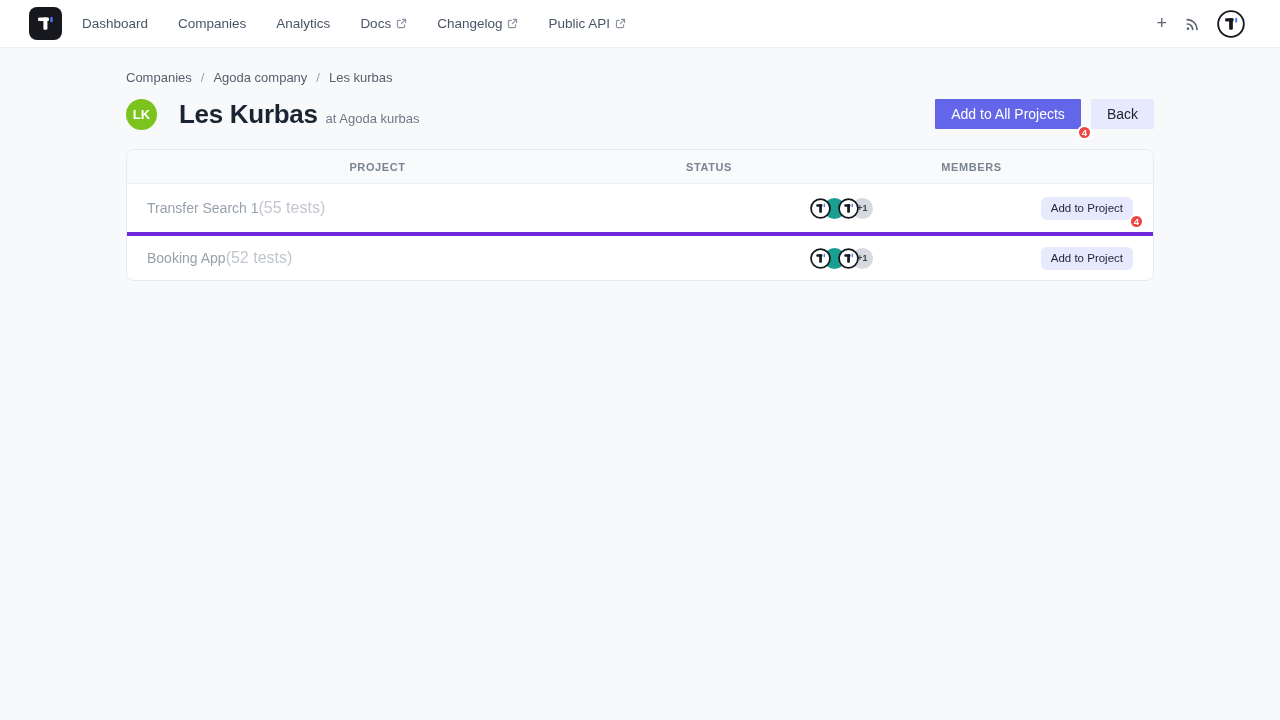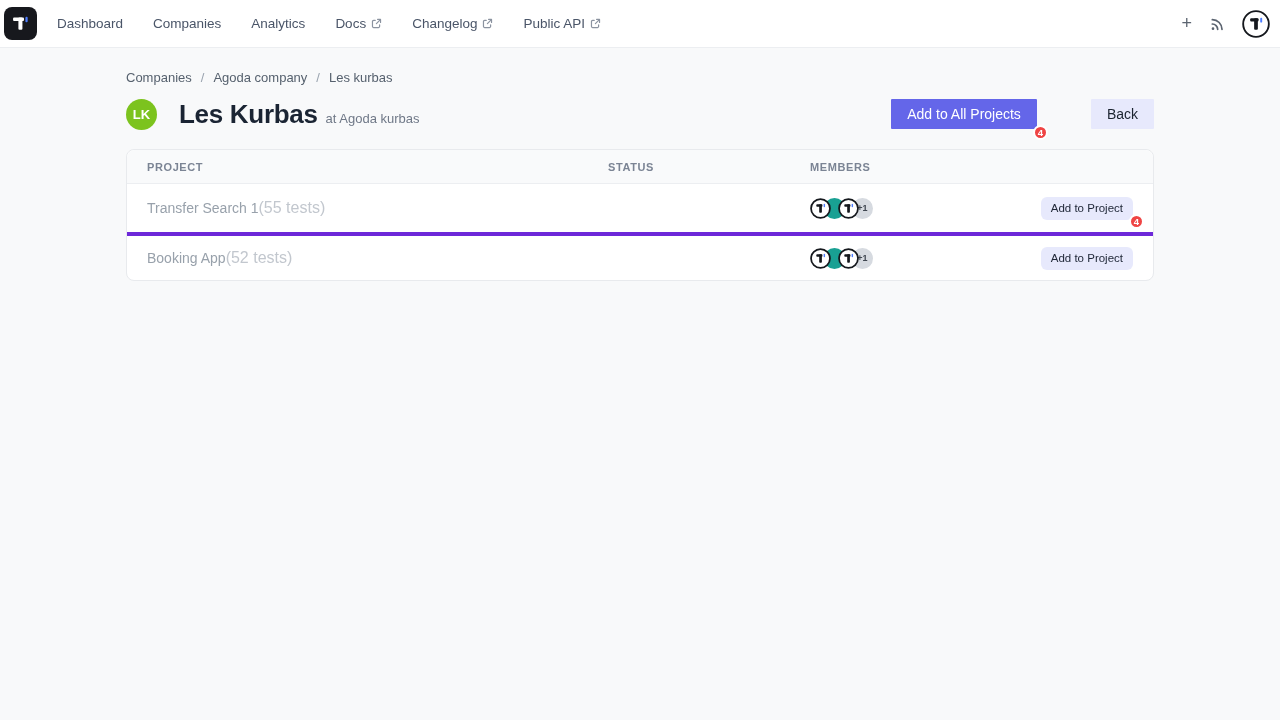--- a/index.html
+++ b/index.html
@@ -5,21 +5,21 @@
   :root{
     --accent:#6466e9; --accent-soft:#e7e9fc; --badge-red:#ef4444;
     --avatar-green:#7cc31e; --avatar-teal:#19a093; --logo-bg:#17181d; --logo-accent:#4d7cfe;
   }
   *{box-sizing:border-box; margin:0; padding:0;}
   html,body{width:1280px; height:720px; overflow:hidden;}
   body{font-family:"Liberation Sans", sans-serif; background:#f8f9fa; color:#1a2433;}
 
   
   .navbar{height:48px; background:#ffffff; border-bottom:1px solid #eceef1;
-    display:flex; align-items:center; justify-content:space-between; padding:0 4px;}
+    display:flex; align-items:center; justify-content:space-between; padding:0 29px;}
   .nav-left{display:flex; align-items:center;}
   .logo{width:33px; height:33px; border-radius:8px; background:var(--logo-bg);
     display:flex; align-items:center; justify-content:center; cursor:pointer;}
   .nav-links{display:flex; align-items:center; margin-left:20px; gap:30px;}
   .nav-link{display:flex; align-items:center; gap:5px; font-size:13.5px; font-weight:500;
     color:#4a5568; text-decoration:none; cursor:pointer;}
   .ext{color:#8b93a0; display:inline-flex;}
   .nav-right{display:flex; align-items:center; gap:17px; padding-right:6px;}
   .icon-btn{background:none; border:none; cursor:pointer; color:#5b6470; display:flex;
     align-items:center; justify-content:center; font-size:18px; font-weight:400; padding:0;}
@@ -37,30 +37,30 @@
     color:#fff; font-size:13px; font-weight:700; display:flex; align-items:center;
     justify-content:center; flex:0 0 auto;}
   .title-wrap{display:flex; align-items:baseline; margin-left:22px;}
   .page-title{font-size:26px; font-weight:700; color:#1a2433; letter-spacing:-.3px;}
   .page-subtitle{font-size:13px; font-weight:400; color:#6f7887; margin-left:8px;}
   .header-actions{margin-left:auto; display:flex; align-items:center; gap:10px;}
   .btn{border:none; cursor:pointer; border-radius:1px; font-family:inherit;}
   .btn-primary{position:relative; height:30px; padding:0 16px; background:var(--accent);
     color:#fff; font-size:14px; font-weight:500;}
   .btn-back{height:30px; padding:0 16px; background:var(--accent-soft); color:#1b2430;
-    font-size:14px; font-weight:500;margin-left:44px;}
+    font-size:14px; font-weight:500;}
   .badge{position:absolute; width:15px; height:15px; border-radius:50%; background:var(--badge-red);
     border:2px solid #ffffff; color:#fff; font-size:9.5px; font-weight:700; line-height:11px;
     text-align:center; right:-11px; bottom:-11px;}
 
   
   .table-card{margin-top:19px; background:#fff; border:1px solid #e8eaed; border-radius:8px;}
   .trow{display:grid; grid-template-columns:461px 202px 1fr auto; align-items:center; padding:0 20px;}
   .thead{height:34px; background:#f9fafb; border-bottom:1px solid #eceef1; border-radius:8px 8px 0 0;}
-  .th{font-size:11px; font-weight:700; letter-spacing:.6px; color:#7b8494; text-transform:uppercase;}
+  .th{font-size:11px; font-weight:700; letter-spacing:.6px; color:#7b8494; text-transform:uppercase;text-align:center;}
   .tr{height:48px;}
   .tr + .tr{border-top:4px solid #6d28d9;}
   .proj-cell{display:flex; align-items:baseline; gap:0;}
   .proj-name{font-size:14px; color:#98a1ab;}
   .proj-tests{font-size:16px; color:#c2c7ce;}
 
   .members{display:flex; align-items:center;}
   .m-av{width:21px; height:21px; border-radius:50%; flex:0 0 auto;}
   .m-av + .m-av{margin-left:-7px;}
   .m-logo{position:relative;}

